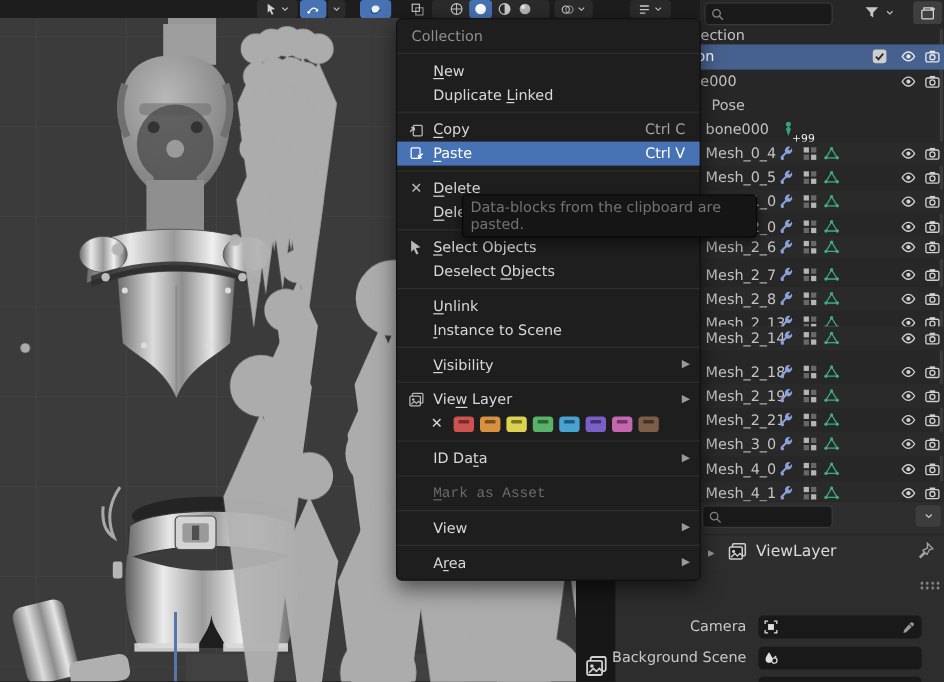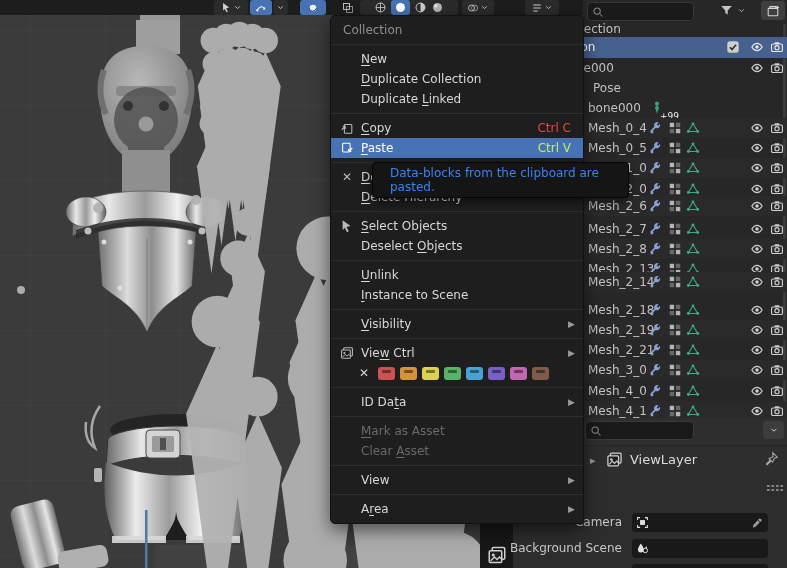--- a/index.html
+++ b/index.html
@@ -32,34 +32,34 @@
     background-size:4.5px 4px;}
   
   #menu{position:absolute;left:330px;top:15px;width:252px;background:#1e1e1e;
     border:1px solid #111;border-radius:5px;box-shadow:0 6px 18px rgba(0,0,0,.55);
     padding:4px 0;z-index:6;}
   .mtitle{height:20px;line-height:20px;padding-left:12px;color:#8f8f8f;}
   .msep{height:1px;background:#2f2f2f;margin:4px 0;}
   .mi{position:relative;height:20px;line-height:20px;color:#d8d8d8;}
   .mi .lab{position:absolute;left:30px;white-space:nowrap;}
   .mi .lab u{text-underline-offset:2px;text-decoration-thickness:1px;}
-  .mi .short{position:absolute;right:12px;color:#ef4444;}
+  .mi .short{position:absolute;right:12px;color:#a3a3a3;}
   .mi .sub{position:absolute;right:8px;top:0;color:#9a9a9a;font-size:9px;}
   .mi .mic{position:absolute;left:9px;top:3px;width:14px;height:14px;color:#b9b9b9;}
   .mi.hl{background:#4772b3;color:#fff;}
-  .mi.hl .short{color:#bef264;}
-  .mi.dis{color:#6a6a6a;}
+  .mi.hl .short{color:#ffffff;}
+  .mi.dis{color:#6a6a6a;font-family:Liberation Mono, monospace;}
   .crow{position:relative;height:20px;display:flex;align-items:center;padding-left:28px;gap:5px;}
   .ctag{width:17px;height:13px;border-radius:3px;position:relative;}
   .ctag::after{content:"";position:absolute;left:4px;top:3px;right:4px;height:3px;background:rgba(0,0,0,.45);border-radius:1px;}
   .cx{color:#d5d5d5;margin-right:4px;font-size:12px;}
   
-  #tooltip{position:absolute;left:372px;top:162px;width:238px;height:34px;background:#151515;
+  #tooltip{position:absolute;left:385px;top:162px;width:238px;height:34px;background:#151515;
     border:1px solid #060606;border-radius:4px;box-shadow:0 4px 10px rgba(0,0,0,.5);
-    z-index:7;display:flex;align-items:center;padding-left:17px;color:#3b82f6;}
+    z-index:7;display:flex;align-items:center;padding-left:6px;color:#737373;}
 </style>
 </head>
 <body>
 
 <svg width="0" height="0" style="position:absolute">
   <defs>
     <symbol id="i-search" viewBox="0 0 16 16">
         <circle cx="6.8" cy="6.8" r="4.2" fill="none" stroke="currentColor" stroke-width="1.4"></circle>
         <line x1="10" y1="10" x2="14" y2="14" stroke="currentColor" stroke-width="1.4"></line>
       </symbol>
@@ -757,23 +757,20 @@
     <div class="pfield" style="left:152px;top:146px;width:136px"></div>
   </div>
 
   <div id="menu">
     <div class="mtitle">Collection</div>
     <div class="msep"></div>
     <div class="mi">
         <span class="lab"><span></span><u>N</u><span>ew</span></span>
       </div>
     <div class="mi">
-        <span class="lab"><span></span><u>D</u><span>uplicate Collection</span></span>
-      </div>
-    <div class="mi">
         <span class="lab"><span>Duplicate </span><u>L</u><span>inked</span></span>
       </div>
     <div class="msep"></div>
     <div class="mi">
       <svg class="mic">
           <use href="#i-copy"></use>
         </svg>
       <span class="lab"><span></span><u>C</u><span>opy</span></span>
       <span class="short">Ctrl C</span>
       </div>
@@ -812,21 +809,21 @@
     <div class="msep"></div>
     <div class="mi">
         <span class="lab"><span></span><u>V</u><span>isibility</span></span>
         <span class="sub">▶</span>
       </div>
     <div class="msep"></div>
     <div class="mi">
       <svg class="mic">
           <use href="#i-stack"></use>
         </svg>
-      <span class="lab"><span>Vie</span><u>w</u><span> Ctrl</span></span>
+      <span class="lab"><span>Vie</span><u>w</u><span> Layer</span></span>
         <span class="sub">▶</span>
       </div>
     <div class="crow">
       <span class="cx">✕</span>
       <span id="ctags" style="display:flex;gap:5px">
           <span class="ctag" style="background: rgb(207, 82, 82);"></span>
           <span class="ctag" style="background: rgb(216, 146, 63);"></span>
           <span class="ctag" style="background: rgb(221, 210, 80);"></span>
           <span class="ctag" style="background: rgb(88, 178, 104);"></span>
           <span class="ctag" style="background: rgb(70, 163, 210);"></span>
@@ -837,23 +834,20 @@
     </div>
     <div class="msep"></div>
     <div class="mi">
         <span class="lab"><span>ID Da</span><u>t</u><span>a</span></span>
         <span class="sub">▶</span>
       </div>
     <div class="msep"></div>
     <div class="mi dis">
         <span class="lab"><span></span><u>M</u><span>ark as Asset</span></span>
       </div>
-    <div class="mi dis">
-        <span class="lab"><span>Clear </span><u>A</u><span>sset</span></span>
-      </div>
     <div class="msep"></div>
     <div class="mi">
         <span class="lab"><span>View</span><u></u><span></span></span>
         <span class="sub">▶</span>
       </div>
     <div class="msep"></div>
     <div class="mi">
         <span class="lab"><span>A</span><u>r</u><span>ea</span></span>
         <span class="sub">▶</span>
       </div>

